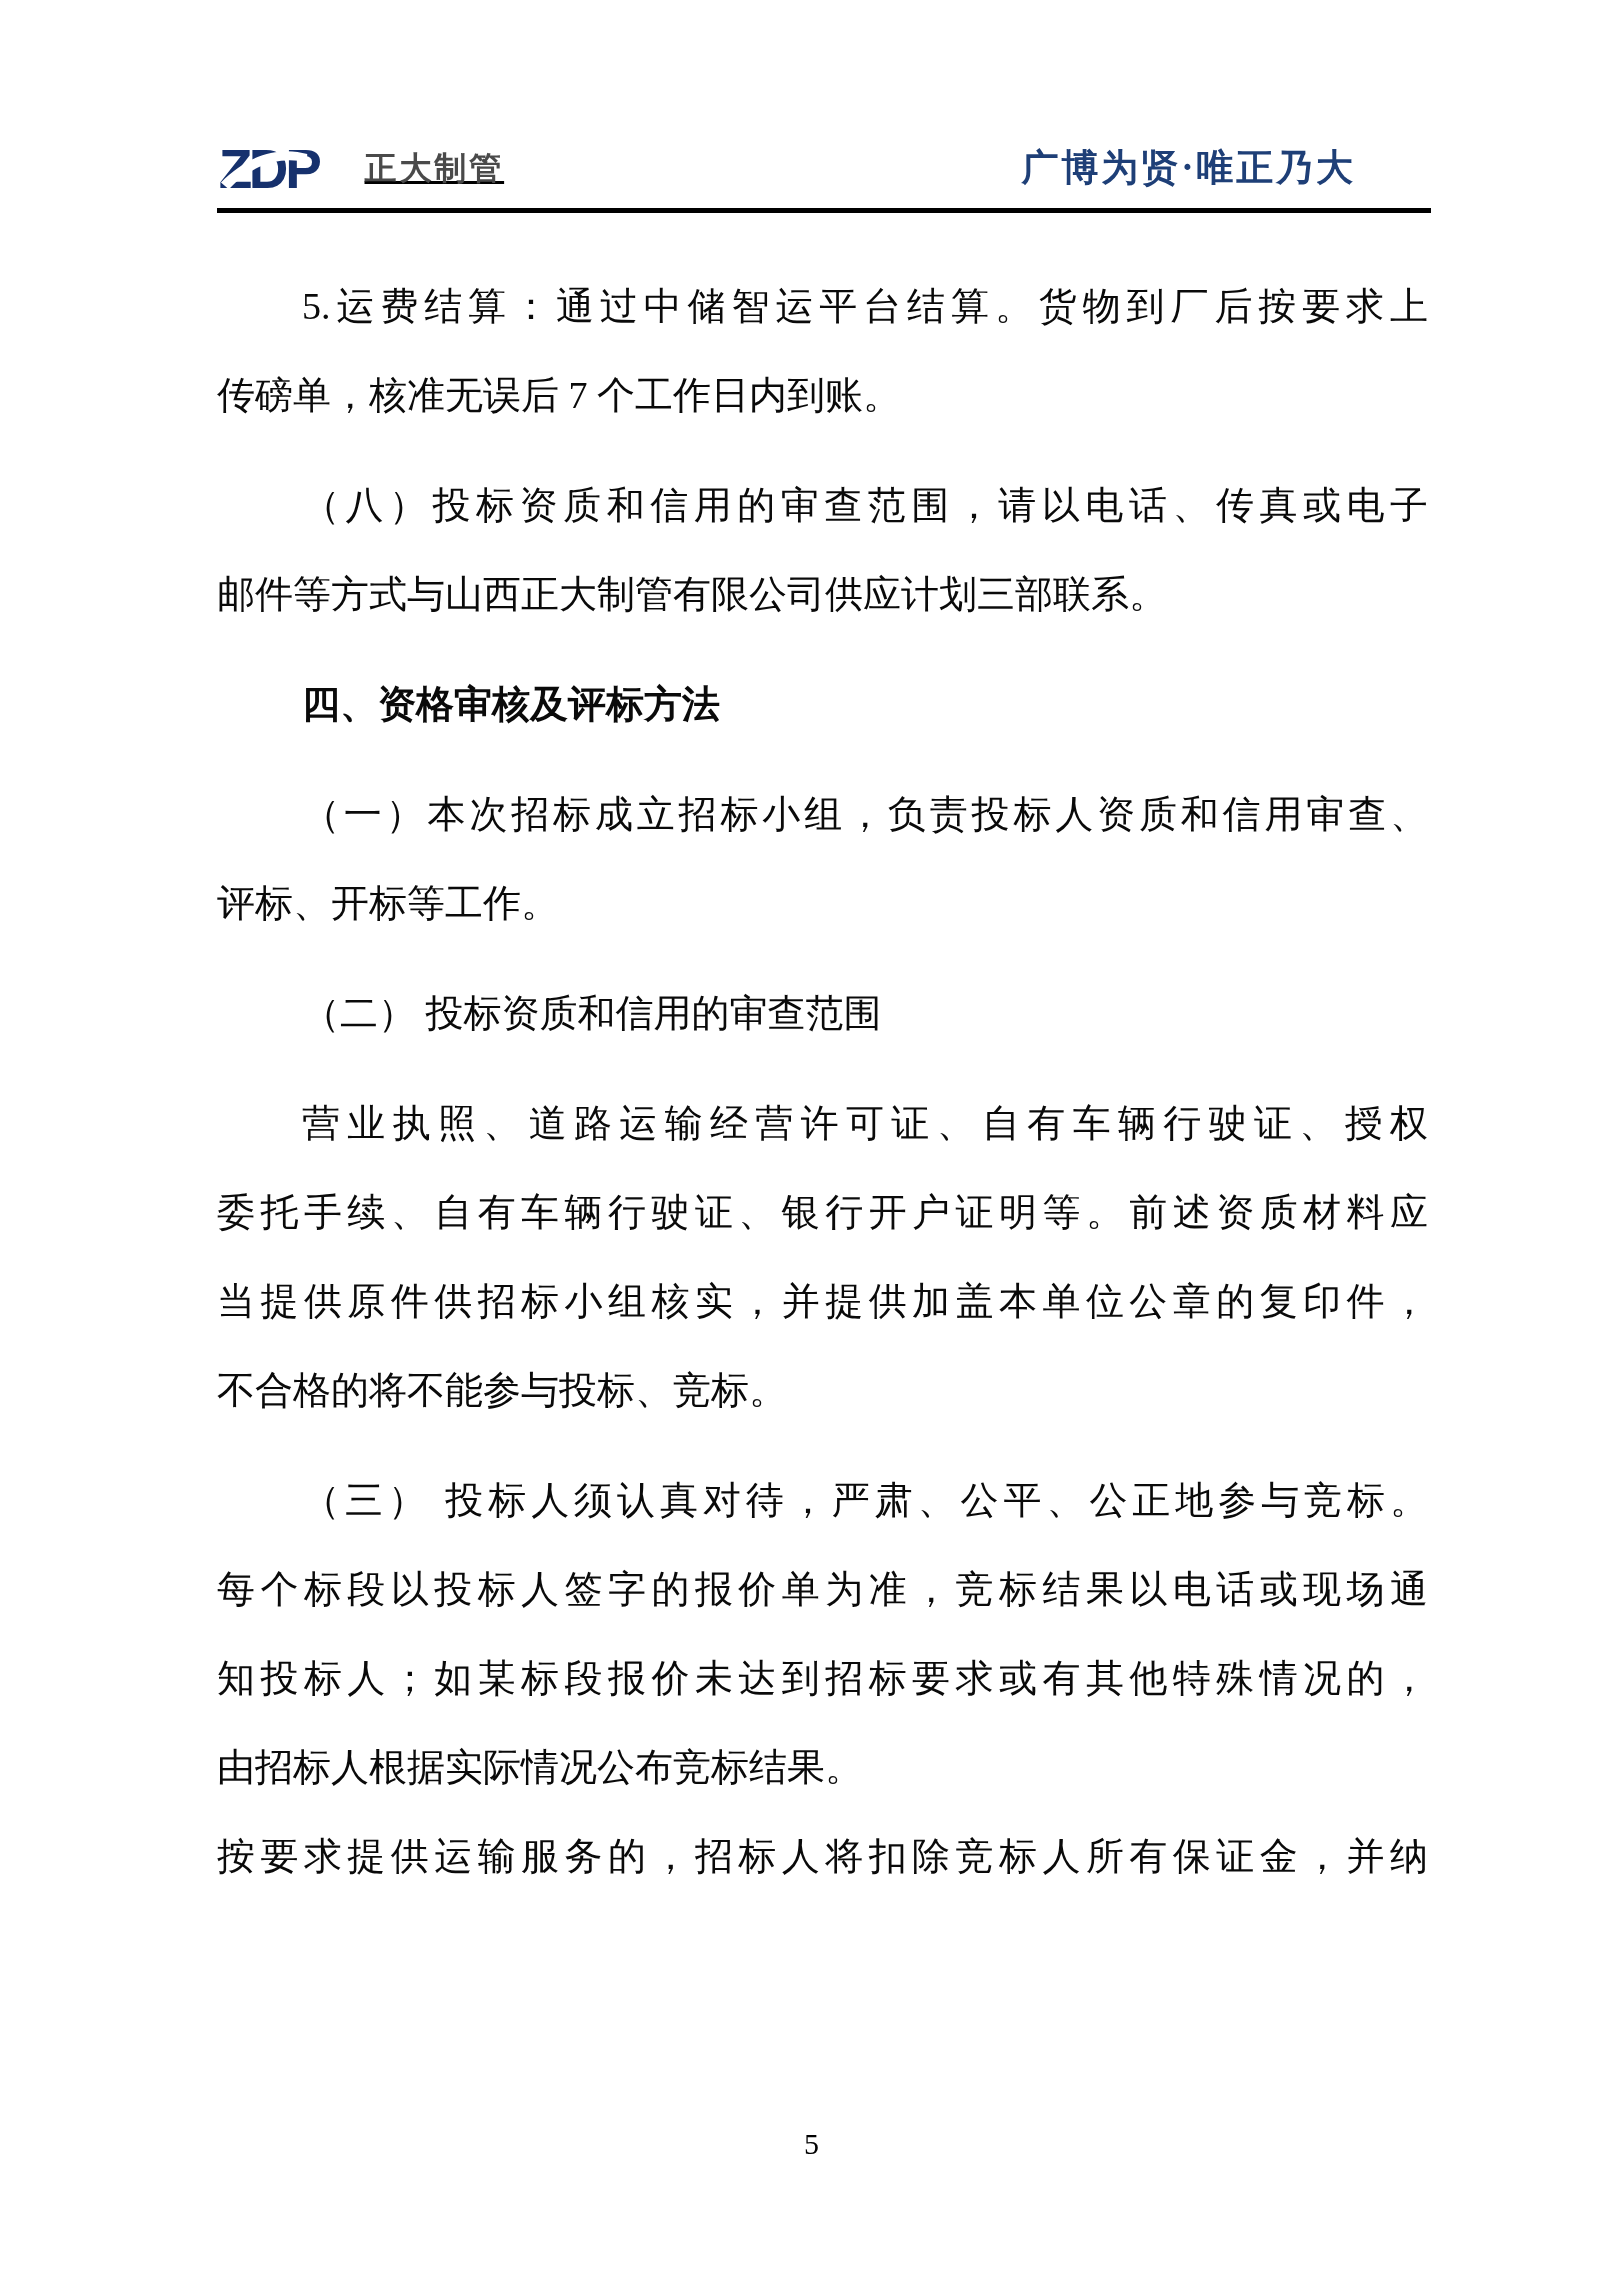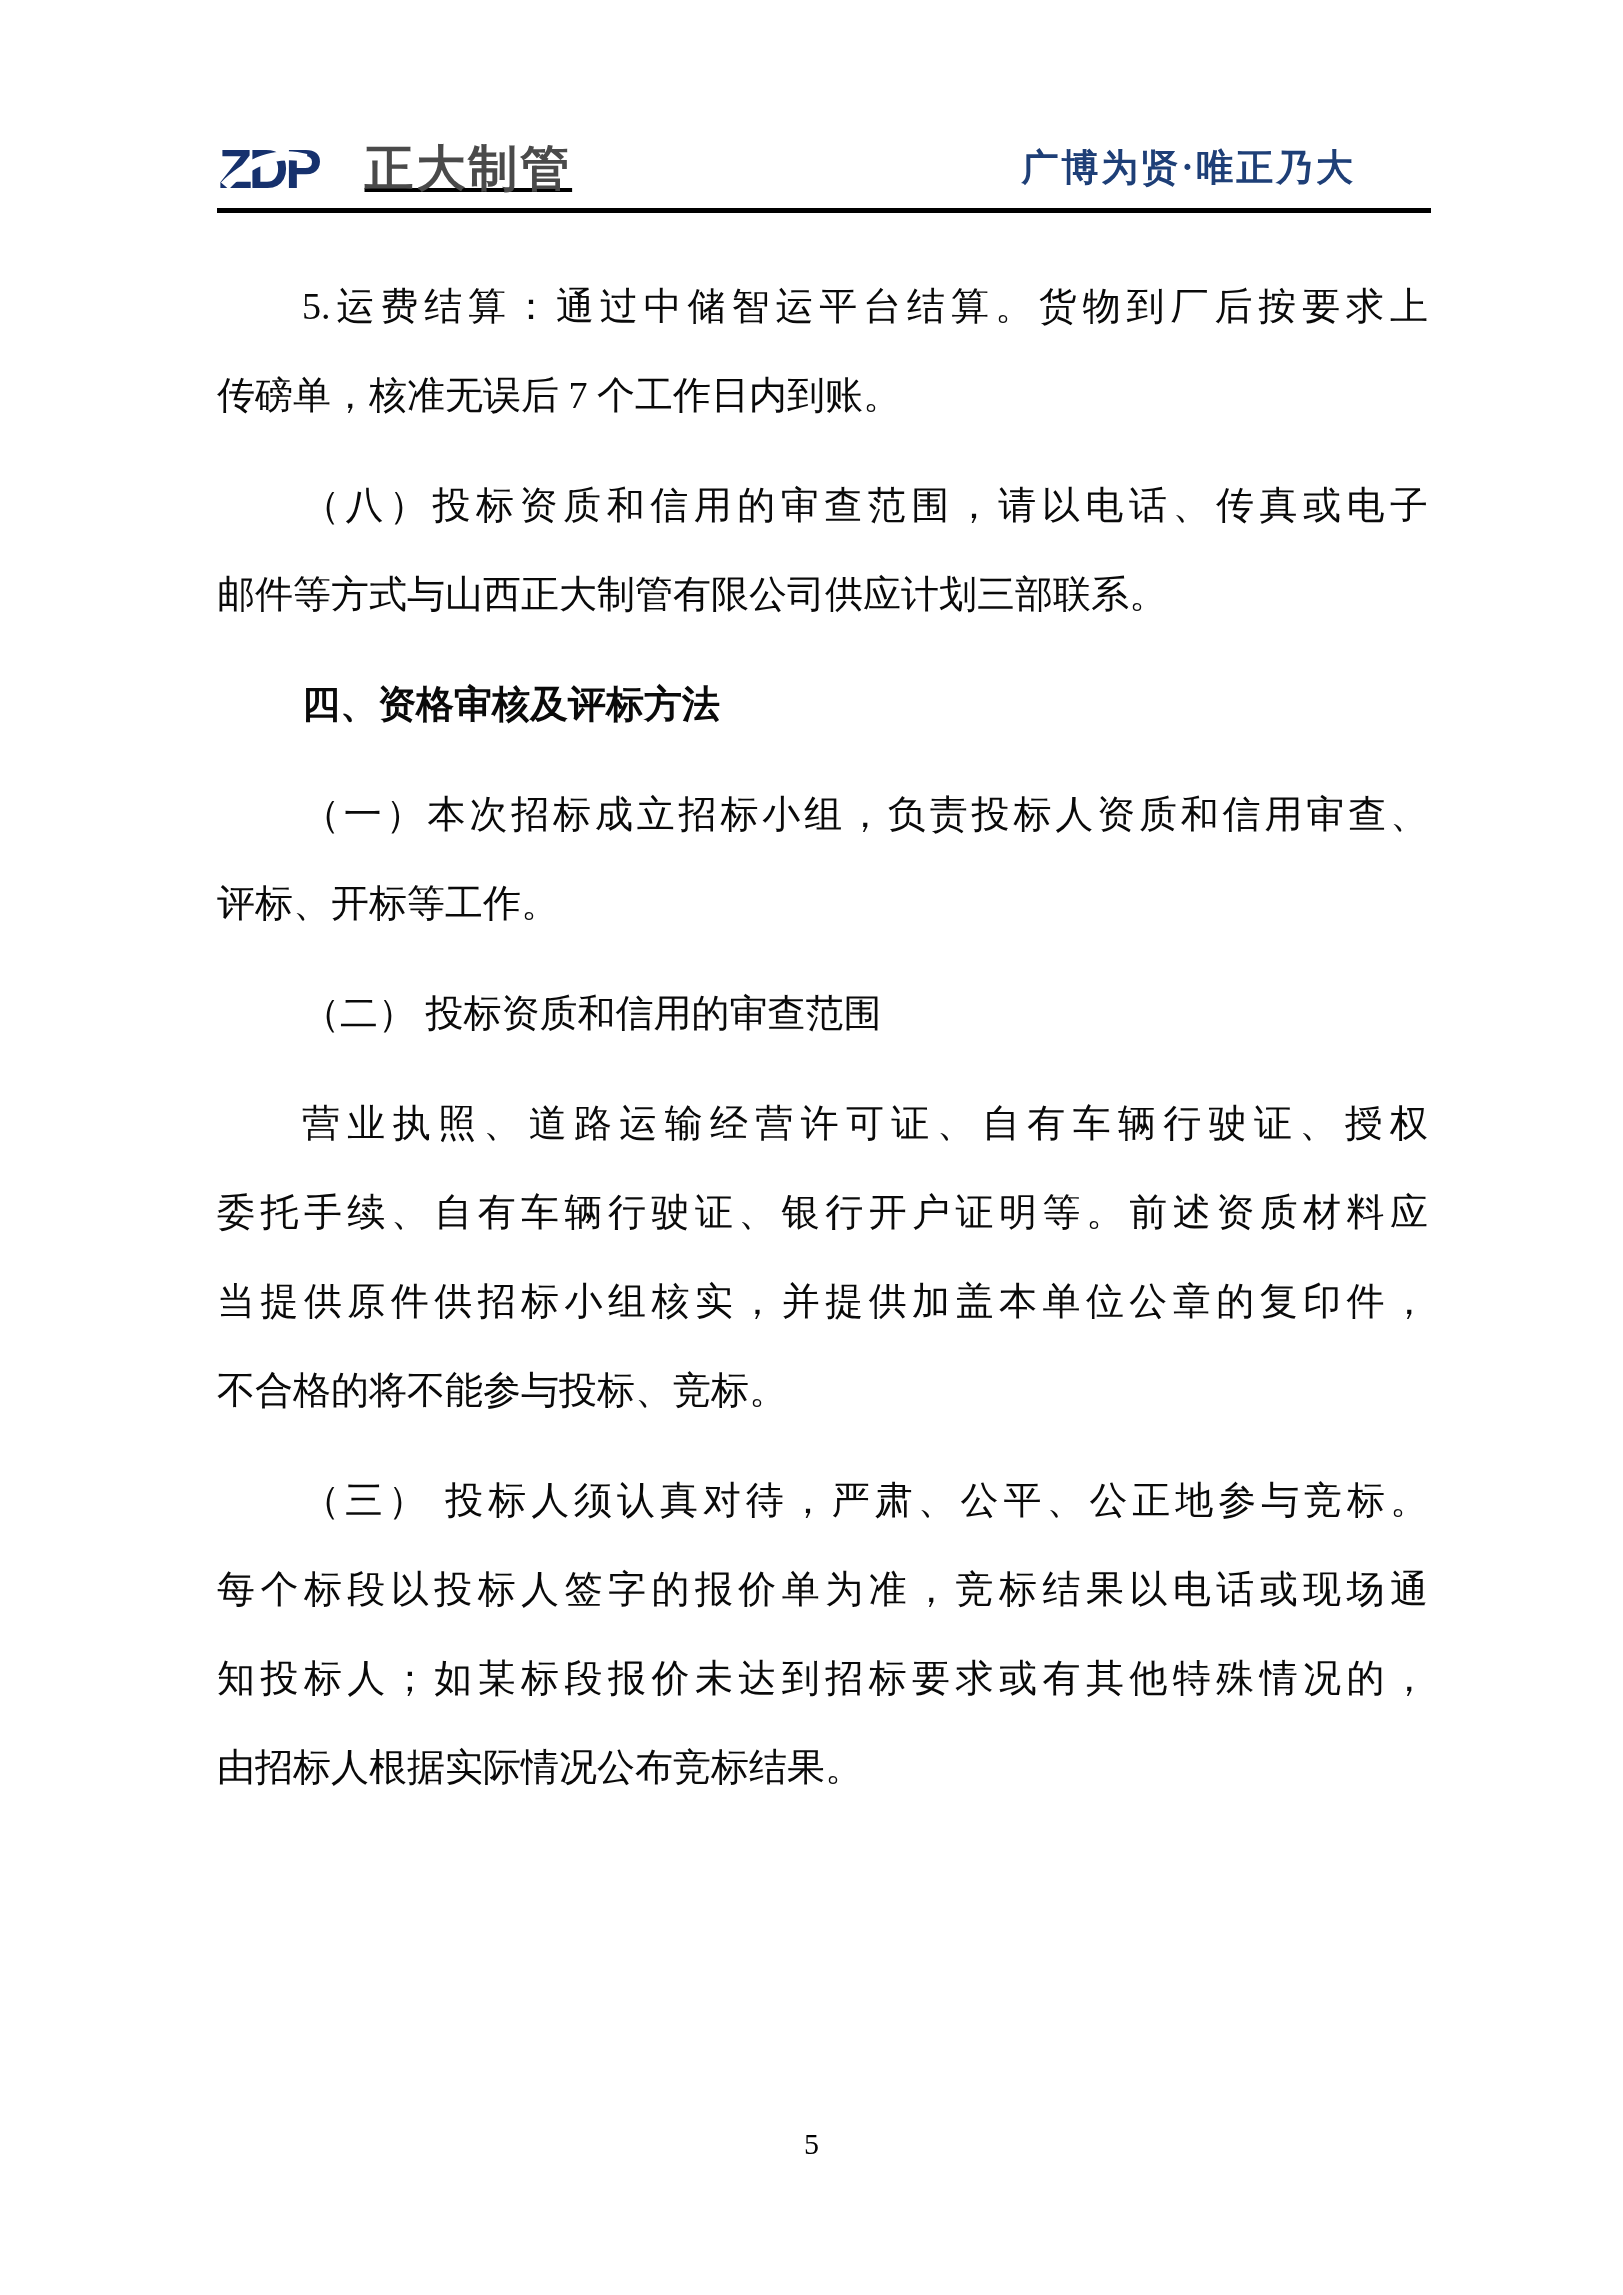--- a/index.html
+++ b/index.html
@@ -22,21 +22,21 @@
     height: 61px;
     display: flex;
     justify-content: space-between;
     align-items: center;
   }
   .logo { display: flex; align-items: flex-start; gap: 17.5px; text-decoration: underline; }
   .logo svg { width: 130px; height: 56px; display: block; }
   .company-name {
     font-family: "Liberation Sans", sans-serif;
     font-weight: bold;
-    font-size: 49px;
+    font-size: 32px;
     color: #4a4a4a;
     letter-spacing: 2.9px;
     line-height: 56px;
     white-space: nowrap;
   }
   .slogan {
     font-family: "Liberation Serif", serif;
     font-weight: bold;
     font-size: 37px;
     color: #1e3f77;
@@ -109,18 +109,19 @@
     <div class="line">评标、开标等工作。</div>
     <div class="line ps ind">（二） 投标资质和信用的审查范围</div>
     <div class="line ps ind j">营业执照、道路运输经营许可证、自有车辆行驶证、授权</div>
     <div class="line j">委托手续、自有车辆行驶证、银行开户证明等。前述资质材料应</div>
     <div class="line j">当提供原件供招标小组核实，并提供加盖本单位公章的复印件，</div>
     <div class="line">不合格的将不能参与投标、竞标。</div>
     <div class="line ps ind j">（三） 投标人须认真对待，严肃、公平、公正地参与竞标。</div>
     <div class="line j">每个标段以投标人签字的报价单为准，竞标结果以电话或现场通</div>
     <div class="line j">知投标人；如某标段报价未达到招标要求或有其他特殊情况的，</div>
     <div class="line">由招标人根据实际情况公布竞标结果。</div>
+    <div class="line j">按要求提供运输服务的，招标人将扣除竞标人所有保证金，并纳</div>
   </div>
 
   <div class="pagenum">5</div>
 
 </div>
 
 
 </body></html>

